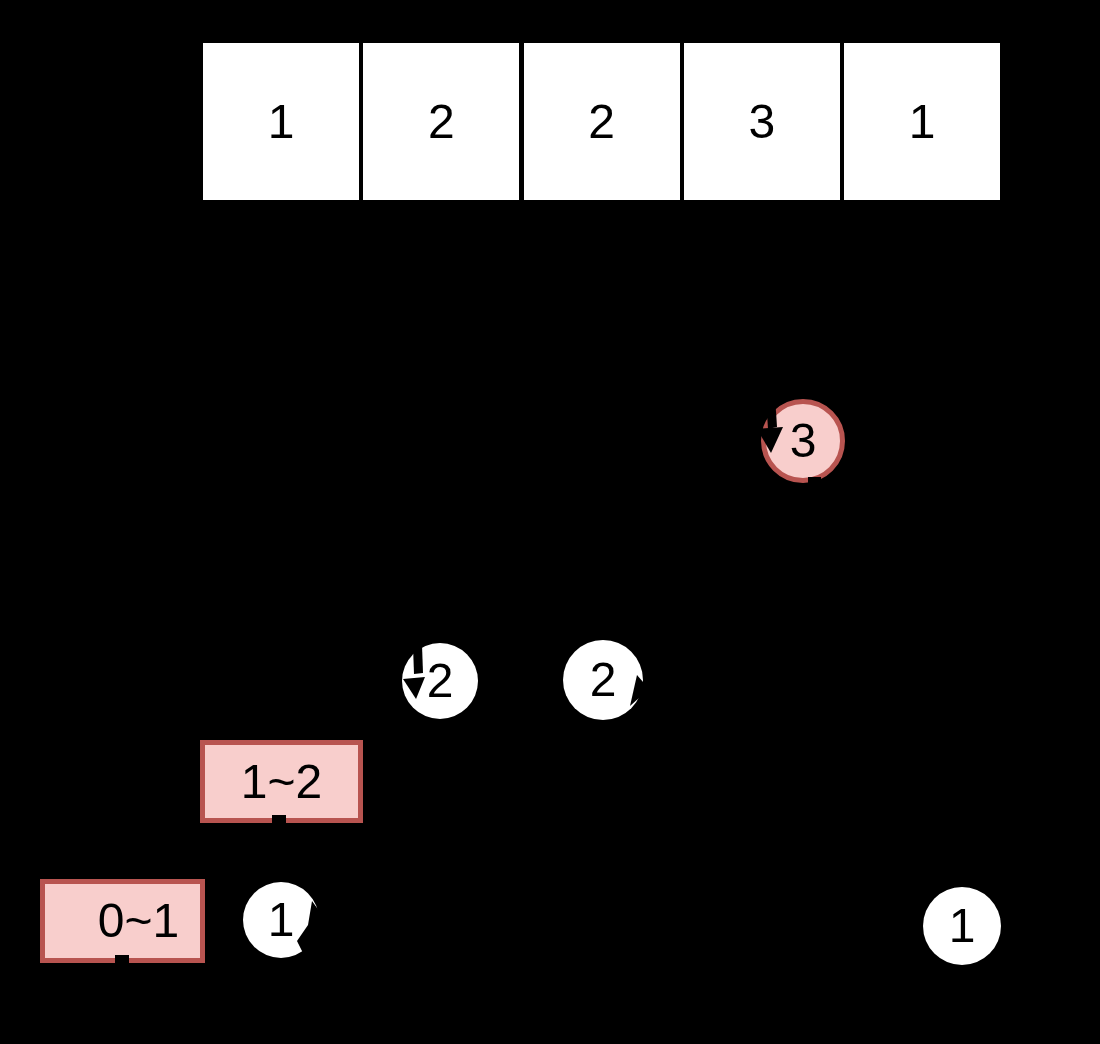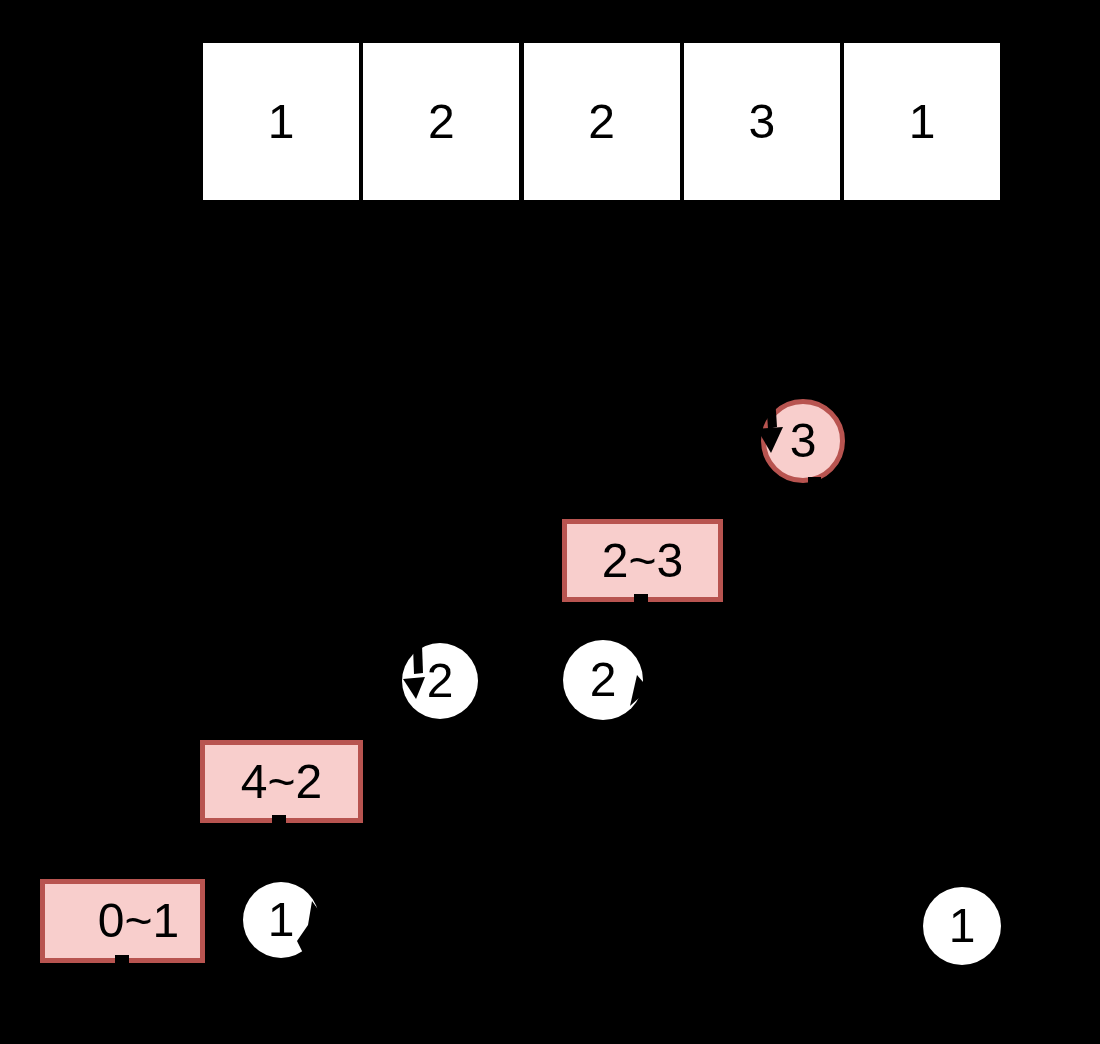--- a/index.html
+++ b/index.html
@@ -48,25 +48,22 @@
     <div class="array-cell">2</div>
     <div class="array-cell">2</div>
     <div class="array-cell">3</div>
     <div class="array-cell">1</div>
   </div>
 
   <div class="node node-3">
     <span>3</span>
   </div>
 
-  <div class="range-box box-2-3">
-    <span>2~3</span>
-  </div>
   <div class="range-box box-1-2">
-    <span>4~2</span>
+    <span>1~2</span>
   </div>
   <div class="range-box box-0-1">
     <span>0~1</span>
   </div>
 
   <div class="node node-2-left">
     <span>2</span>
   </div>
   <div class="node node-2-right">
     <span>2</span>

